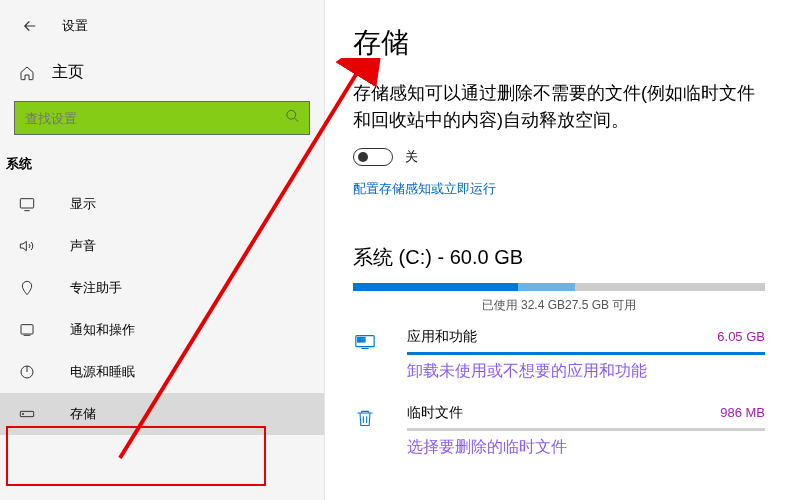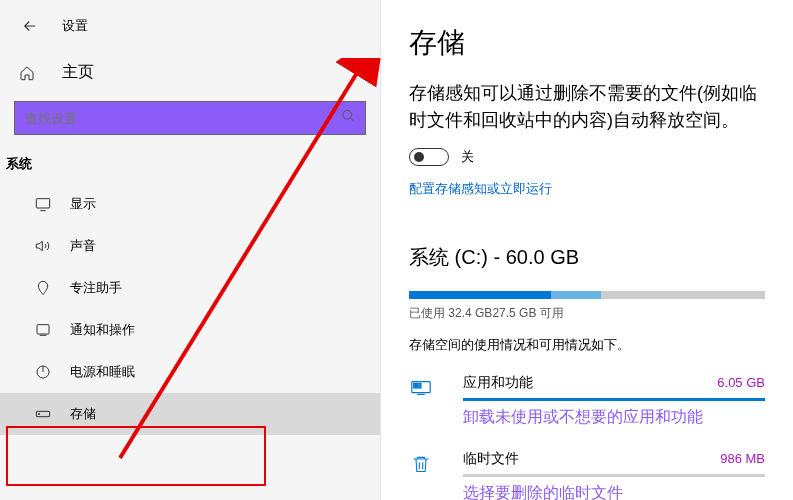--- a/index.html
+++ b/index.html
@@ -1,43 +1,43 @@
 <!DOCTYPE html>
 <html><head>
 <meta charset="utf-8">
 <style>
 * { margin: 0; padding: 0; box-sizing: border-box; font-family: "Microsoft YaHei", "Segoe UI", sans-serif; }
 body { width: 793px; height: 500px; overflow: hidden; background: #fff; display: flex; position: relative; }
-.sidebar { width: 381px; height: 100%; background: #f5f5f5; border-right: 1px solid #e5e5e5; display: flex; flex-direction: column; padding-top: 8px; }
+.sidebar { width: 325px; height: 100%; background: #f5f5f5; border-right: 1px solid #e5e5e5; display: flex; flex-direction: column; padding-top: 8px; }
 .top-row { display: flex; align-items: center; gap: 20px; padding: 6px 18px 14px 18px; }
 .back-btn { width: 24px; height: 24px; display: flex; align-items: center; justify-content: center; cursor: pointer; }
 .app-title { font-size: 13px; }
-.home-row { display: flex; align-items: center; gap: 26px; padding: 10px 18px; cursor: pointer; }
+.home-row { display: flex; align-items: center; gap: 16px; padding: 10px 18px; cursor: pointer; }
 .search-wrap { margin: 8px 14px 14px 14px; position: relative; }
-.search-input { width: 100%; height: 34px; border: 1px solid #666; background: #8b5cf6; padding: 0 34px 0 10px; font-size: 13px; outline: none; }
+.search-input { width: 100%; height: 34px; border: 1px solid #666; background: #84cc16; padding: 0 34px 0 10px; font-size: 13px; outline: none; }
 .search-icon { position: absolute; right: 10px; top: 50%; transform: translateY(-50%); }
 .section-label { font-size: 13px; font-weight: 600; padding: 6px 18px 10px 6px; }
 .nav-list { display: flex; flex-direction: column; }
-.nav-item { display: flex; align-items: center; gap: 18px; padding: 12px 34px; cursor: pointer; font-size: 13px; }
+.nav-item { display: flex; align-items: center; gap: 34px; padding: 12px 18px; cursor: pointer; font-size: 13px; }
 .nav-item.selected { background: #d9d9d9; }
 .icon-slot { width: 18px; height: 18px; display: flex; align-items: center; justify-content: center; flex-shrink: 0; }
 .main { flex: 1; padding: 24px 28px 0 28px; overflow: hidden; }
 .page-title { font-size: 28px; font-weight: 400; margin-bottom: 18px; }
 .desc-text { font-size: 18px; line-height: 1.5; margin-bottom: 14px; }
 .toggle-row { display: flex; align-items: center; gap: 12px; margin-bottom: 14px; }
 .toggle { width: 40px; height: 18px; border: 1px solid #333; border-radius: 9px; position: relative; cursor: pointer; }
 .toggle-knob { position: absolute; width: 10px; height: 10px; background: #333; border-radius: 50%; top: 3px; left: 4px; }
 .toggle-label { font-size: 13px; }
 .link-text { color: #0066cc; font-size: 13px; cursor: pointer; }
 .drive-section { margin-top: 46px; }
-.drive-title { font-size: 20px; margin-bottom: 20px; }
+.drive-title { font-size: 20px; margin-bottom: 12px; }
 .bar-track { width: 100%; height: 8px; background: #ccc; position: relative; margin-bottom: 6px; }
 .bar-main { position: absolute; height: 100%; background: #0078d4; left: 0; }
 .bar-segment { position: absolute; height: 100%; background: #69b3e7; }
-.drive-meta { display: flex; justify-content: flex-start; font-size: 12px; color: #555; margin-bottom: 14px; }
+.drive-meta { display: flex; justify-content: center; font-size: 12px; color: #555; margin-bottom: 14px; }
 .usage-desc { font-size: 13px; margin-bottom: 20px; }
 .cat-row { display: flex; align-items: flex-start; gap: 30px; margin-bottom: 22px; cursor: pointer; }
 .cat-icon { width: 24px; height: 24px; display: flex; align-items: center; justify-content: center; flex-shrink: 0; color: #0078d4; margin-top: 2px; }
 .cat-body { flex: 1; }
 .cat-head { display: flex; justify-content: space-between; align-items: baseline; }
 .cat-name { font-size: 14px; }
 .cat-size { font-size: 13px; color: #a21caf; }
 .cat-bar { width: 100%; height: 3px; background: #0078d4; margin: 6px 0; }
 .cat-bar.light { background: #d0d0d0; }
 .cat-sub { font-size: 16px; color: #8b5cf6; }
@@ -150,21 +150,20 @@
   <div class="drive-section">
     <div class="drive-title">系统 (C:) - 60.0 GB</div>
     <div class="bar-track">
       <div class="bar-main" style="width:54%"></div>
       <div class="bar-segment" style="left:40%; width:14%"></div>
     </div>
     <div class="drive-meta">
       <span>已使用 32.4 GB</span>
       <span>27.5 GB 可用</span>
     </div>
-    <p class="usage-desc">存储空间的使用情况和可用情况如下。</p>
 
     <div class="cat-row">
       <div class="cat-icon">
         <svg width="22" height="22" viewBox="0 0 24 24" fill="none" stroke="#0078d4" stroke-width="1.3">
             <rect x="2" y="5" width="20" height="12" rx="1"></rect>
             <rect x="4" y="7" width="2" height="2"></rect>
             <rect x="7" y="7" width="2" height="2"></rect>
             <rect x="10" y="7" width="2" height="2"></rect>
             <rect x="4" y="10" width="2" height="2"></rect>
             <rect x="7" y="10" width="2" height="2"></rect>

